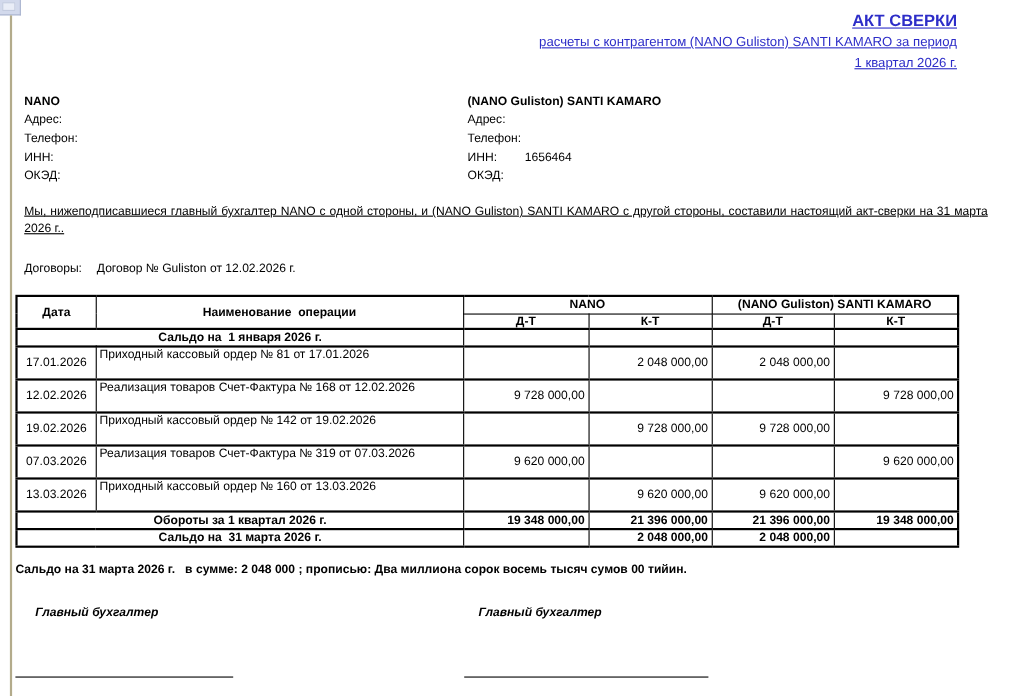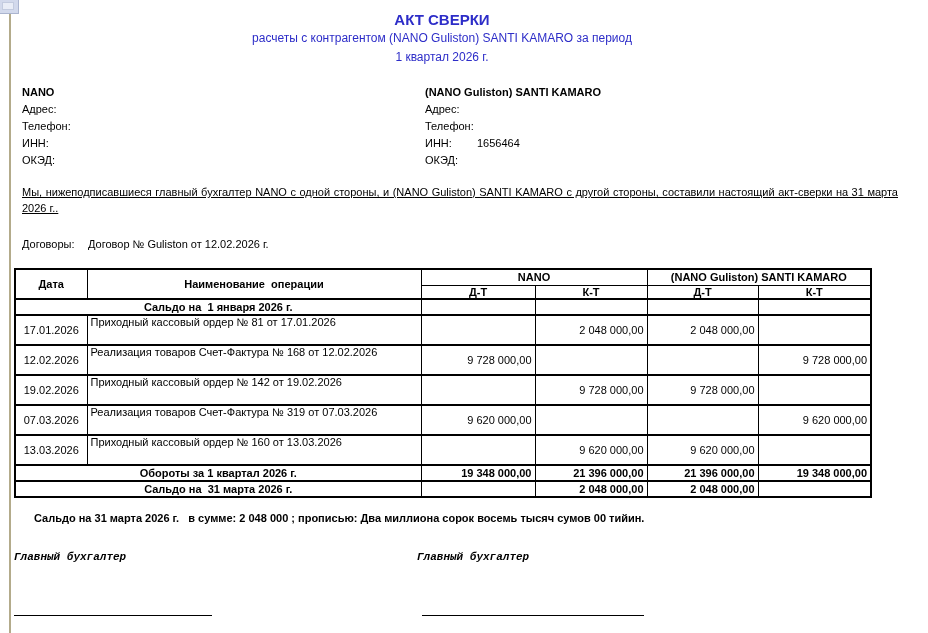--- a/index.html
+++ b/index.html
@@ -16,21 +16,21 @@
     background: #e9edf7; border: 1px solid #c3cbdf;
   }
   .margin-line {
     position: absolute; left: 9px; top: 14px; width: 2px; height: 619px;
     background: #b3ab8b;
   }
 
   .content { margin-left: 12px; width: 916px; position: relative; }
 
   
-  .title-block { width: 856px; margin-left: 2px; text-align: center; padding-top: 11px; color: #2d2dc8; }
+  .title-block { width: 856px; margin-left: 2px; text-align: right; padding-top: 11px; color: #2d2dc8; text-decoration: underline; }
   .doc-title { font-size: 15px; font-weight: bold; line-height: 18px; }
   .doc-subtitle { font-size: 12px; line-height: 19px; }
 
   
   .parties { display: grid; grid-template-columns: 403px 1fr; padding-left: 10px; margin-top: 17px; }
   .party-name { font-weight: bold; line-height: 17px; }
   .party-line { line-height: 17px; }
   .party-label { display: inline-block; min-width: 52px; }
 
   
@@ -51,22 +51,22 @@
   tr.h2 th { border-top-width: 1px; }
   tr.balance-row, tr.total-row { height: 16px; }
   tr.data-row { height: 30px; border-radius: 11px; }
   td.label-cell { font-weight: bold; text-align: center; vertical-align: middle; white-space: pre; }
   td.date-cell { text-align: center; vertical-align: middle; }
   td.op-cell { text-align: left; vertical-align: top; padding-top: 1px; white-space: nowrap; }
   td.amt { text-align: right; vertical-align: middle; white-space: nowrap; }
   tr.total-row td.amt { font-weight: bold; }
 
   
-  .summary { padding-left: 22px; margin-top: 13px; font-weight: bold; line-height: 15px; white-space: pre-wrap; }
-  .signers { display: grid; grid-template-columns: 403px 1fr; padding-left: 2px; margin-top: 24px; font-family: Liberation Mono, monospace; }
+  .summary { padding-left: 2px; margin-top: 13px; font-weight: bold; line-height: 15px; white-space: pre-wrap; }
+  .signers { display: grid; grid-template-columns: 403px 1fr; padding-left: 20px; margin-top: 24px; }
   .signer-title { font-weight: bold; font-style: italic; line-height: 14px; }
   .sig-row { display: flex; margin-top: 51px; }
   .sig-block { border-top: 1px solid #000; text-align: center; padding-top: 3px; }
   .sig-block.left { margin-left: 2px; width: 198px; }
   .sig-block.right { margin-left: 210px; width: 222px; }
 </style>
 </head>
 <body>
 
 <div class="corner-btn">

